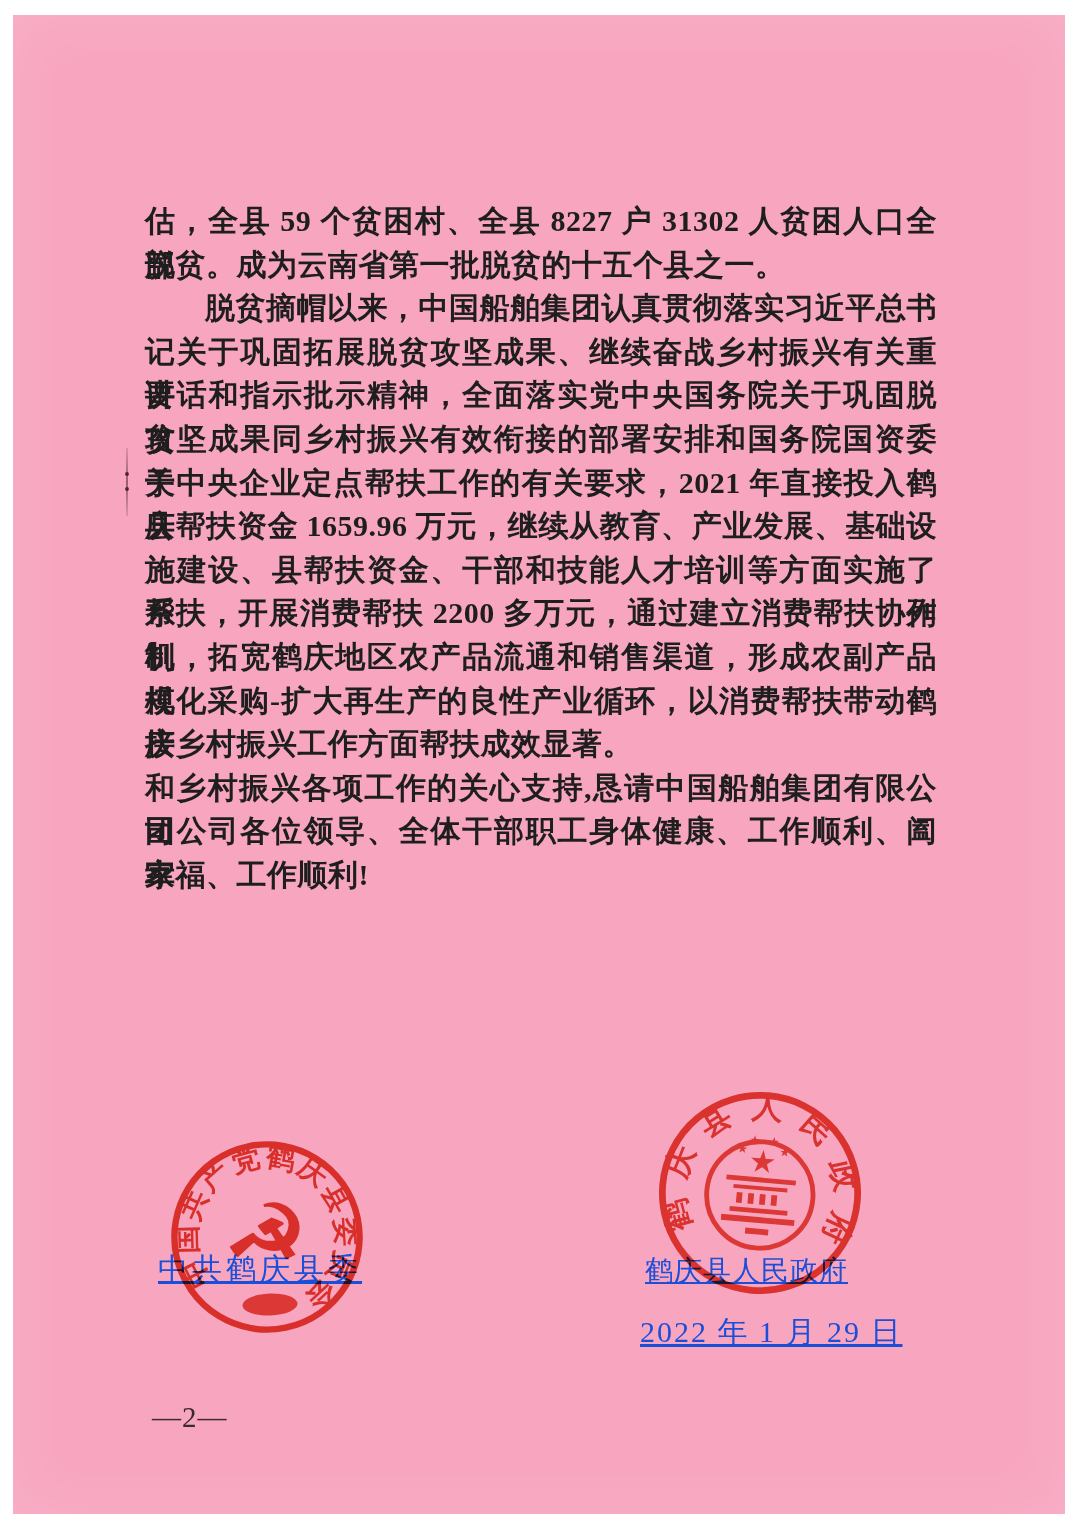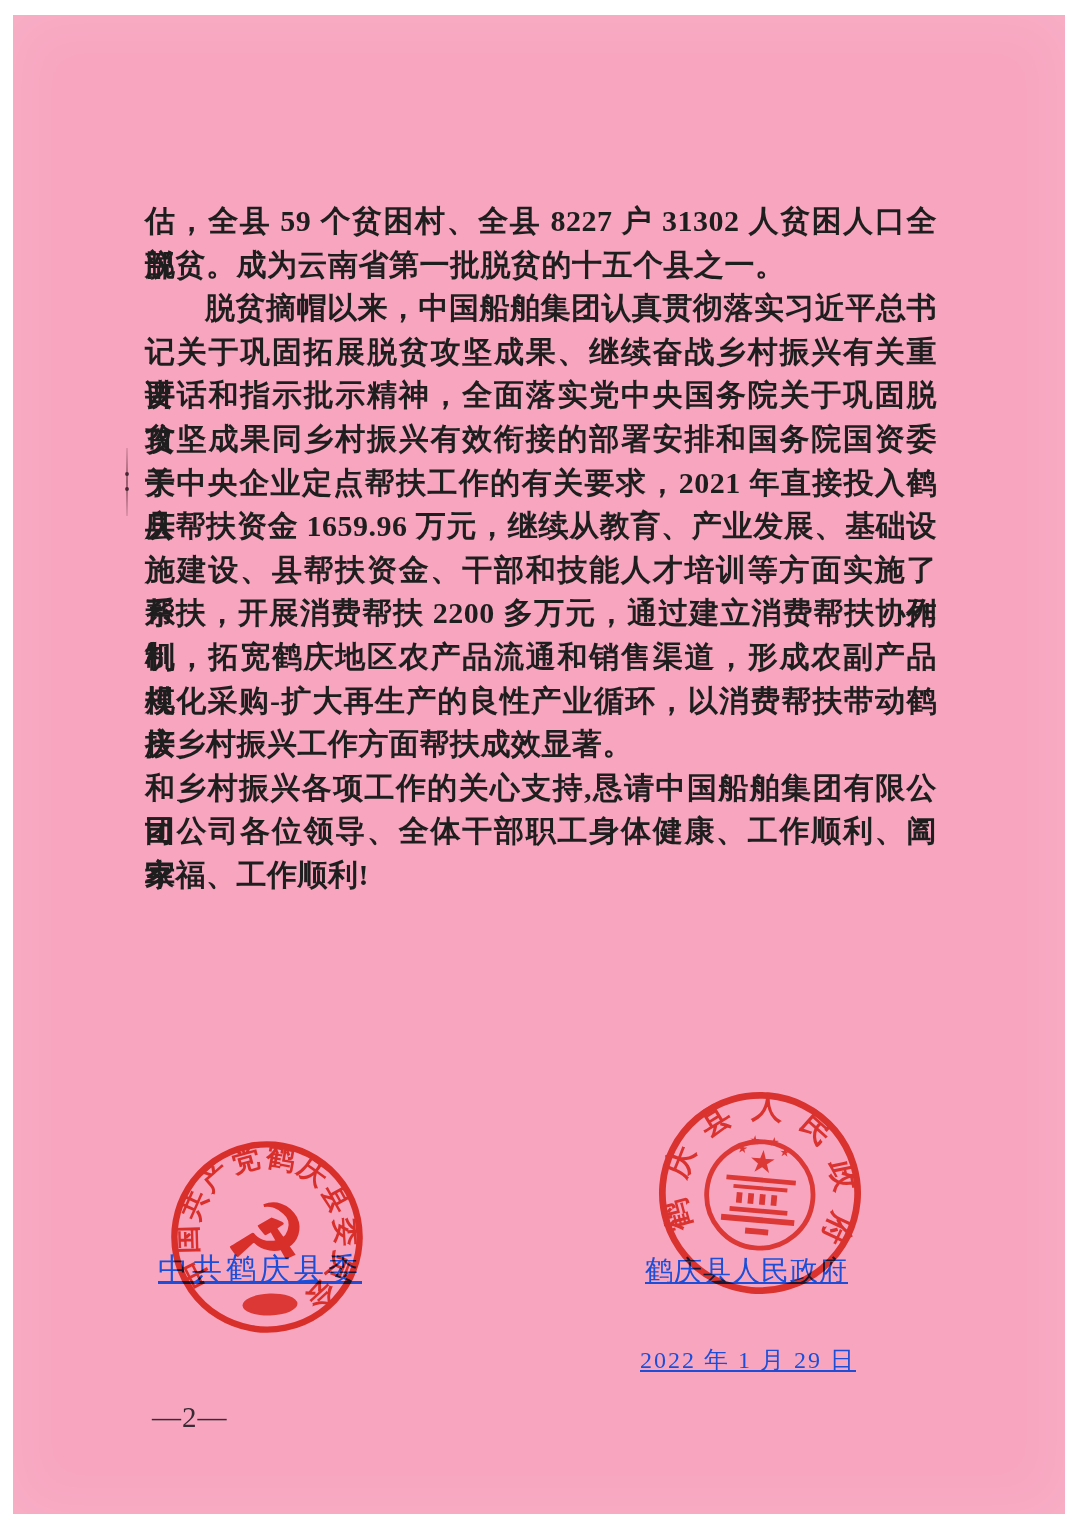--- a/index.html
+++ b/index.html
@@ -20,21 +20,21 @@
     text-align:justify;text-align-last:justify;box-sizing:border-box;
     letter-spacing:0.5px;
   }
   .line.ind{padding-left:60px;}
   .line.noj{text-align-last:left;}
   .sig{
     position:absolute;color:#1d4ed8;white-space:nowrap;z-index:3;text-decoration:underline;
   }
   .sig.party{left:145px;top:1234px;font-size:30px;letter-spacing:4px;}
   .sig.gov{left:632px;top:1237px;font-size:28px;letter-spacing:1px;}
-  .sig.date{left:627px;top:1329px;font-size:24px;letter-spacing:2px;}
+  .sig.date{left:627px;top:1297px;font-size:30px;letter-spacing:2px;}
   .pagenum{
     position:absolute;left:139px;top:1386px;font-size:29px;color:#3a2a33;
     letter-spacing:1px;
   }
   .seal{
     position:absolute;z-index:4;mix-blend-mode:multiply;pointer-events:none;
   }
   .seal svg{overflow:visible;}
   .seal text{
     fill:#dd3422;font-family:"Liberation Serif","DejaVu Serif",serif;

